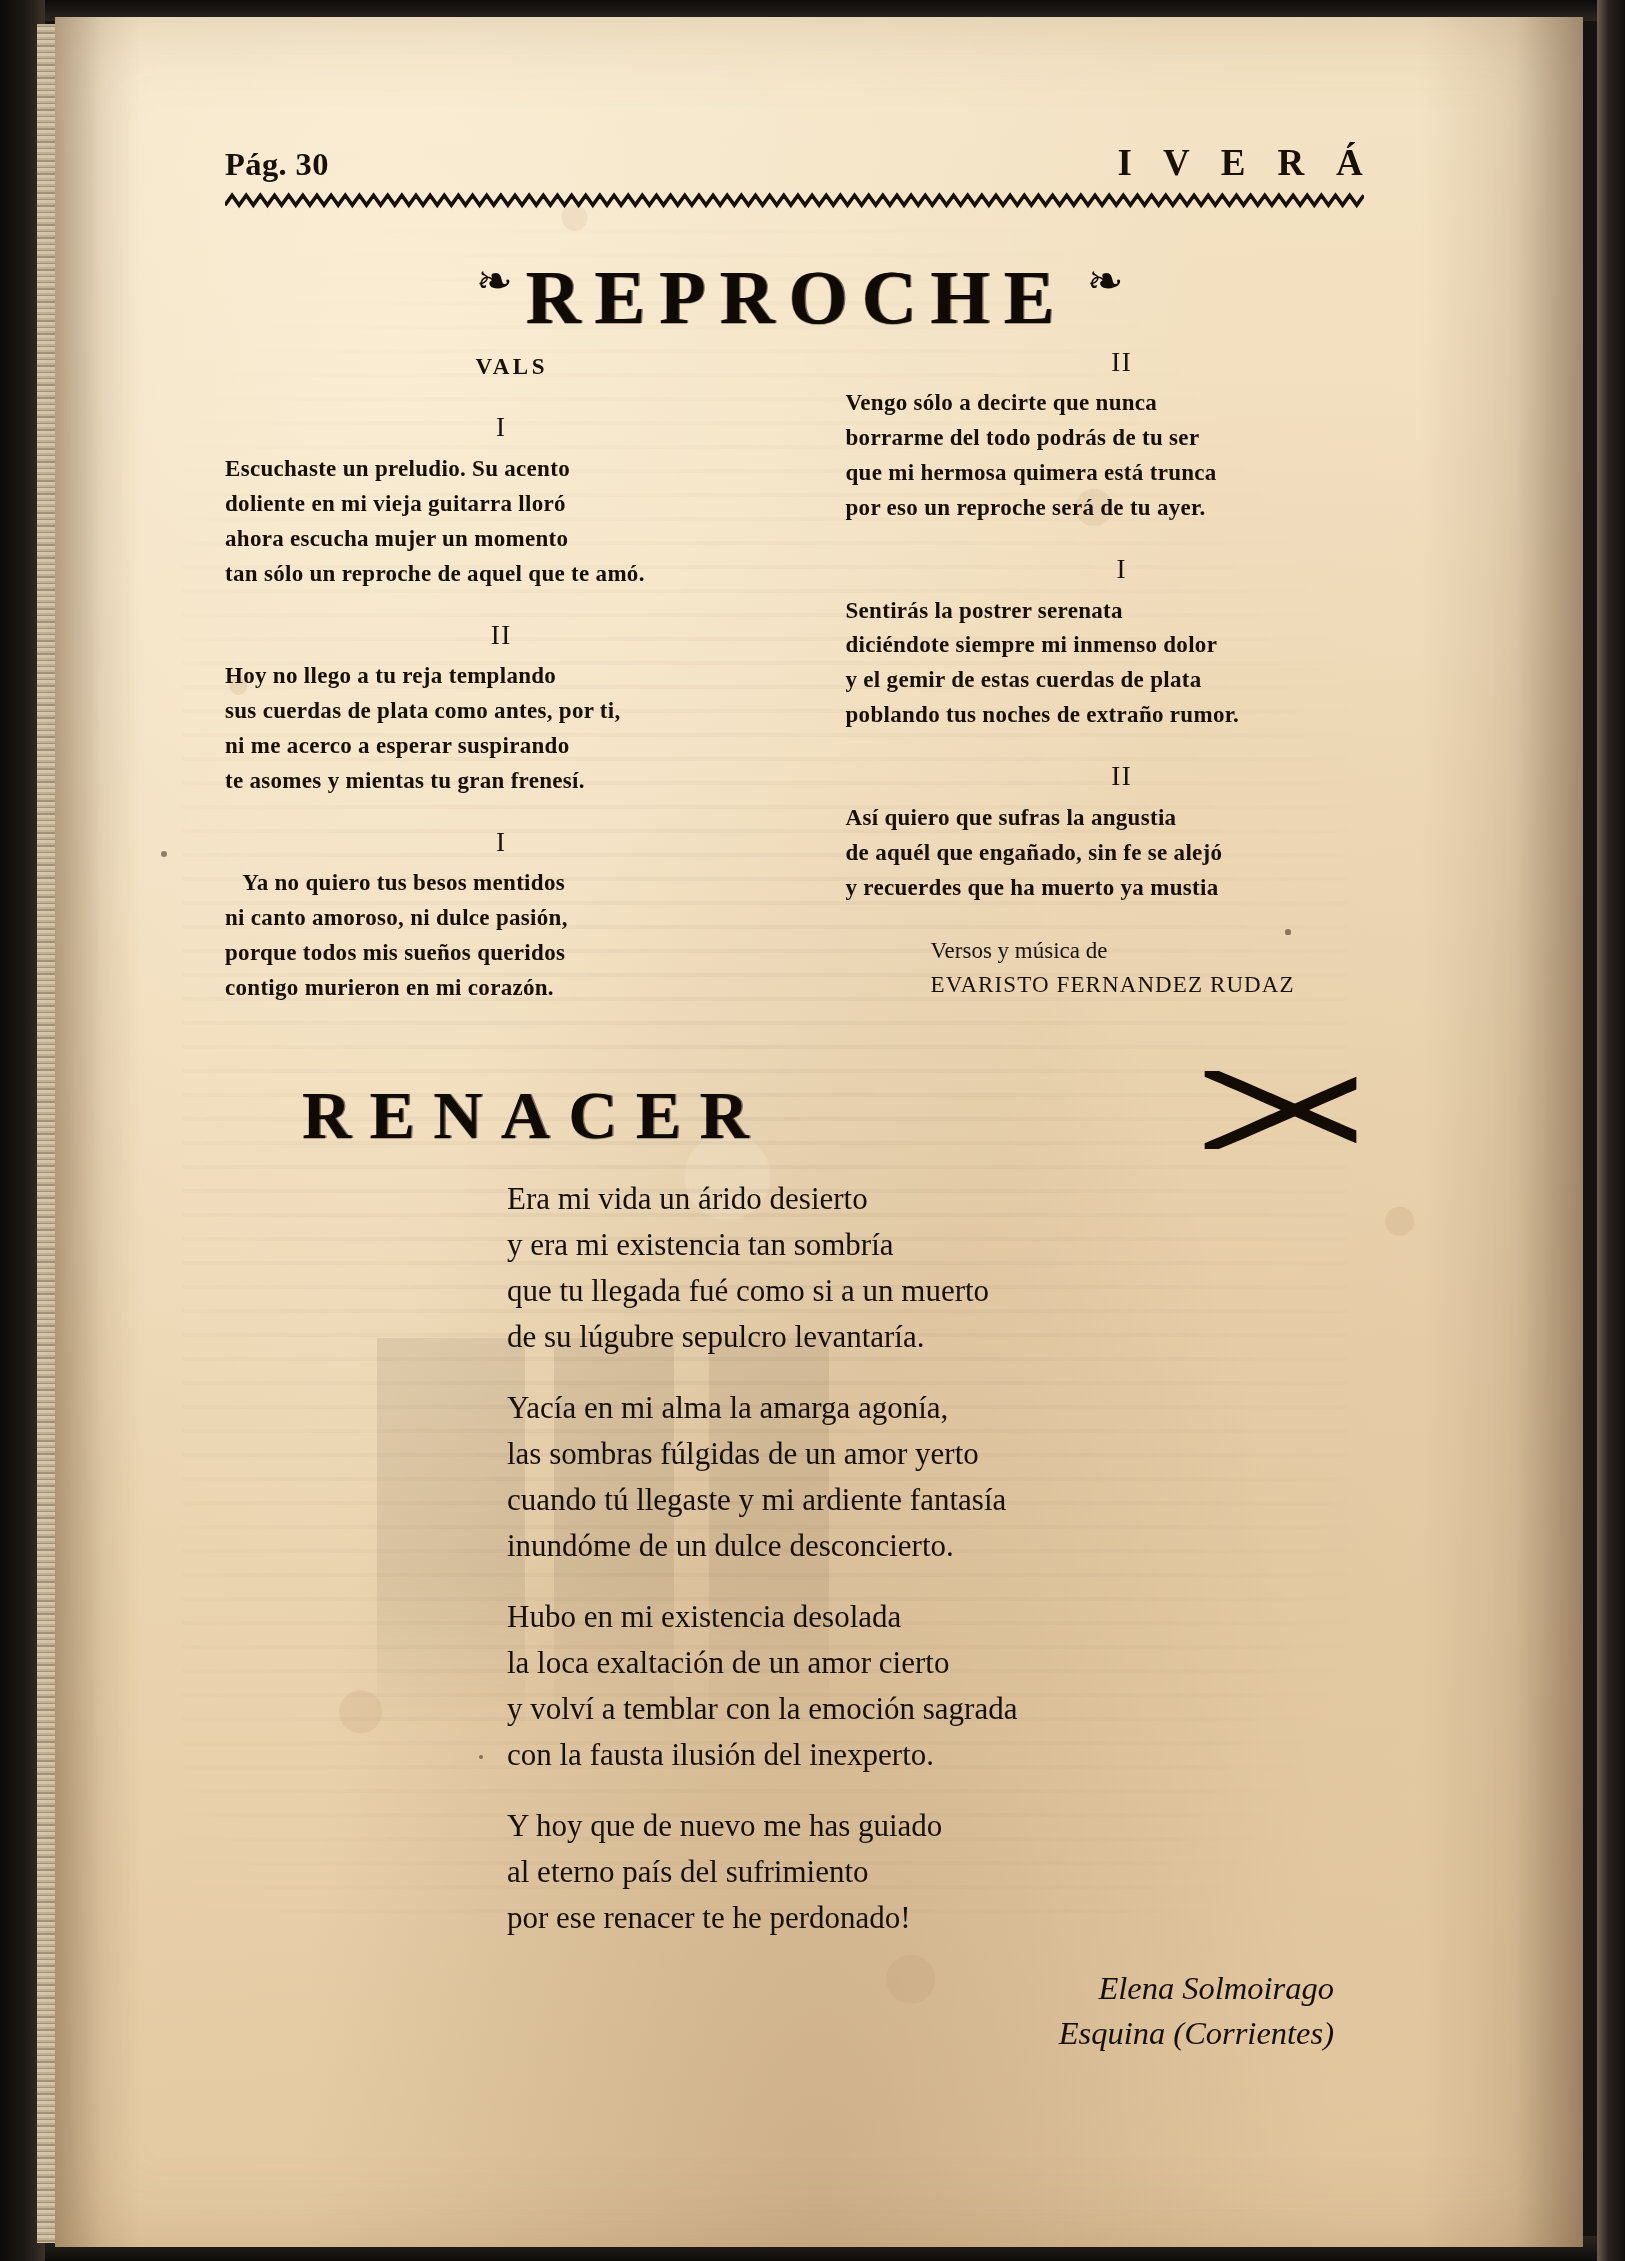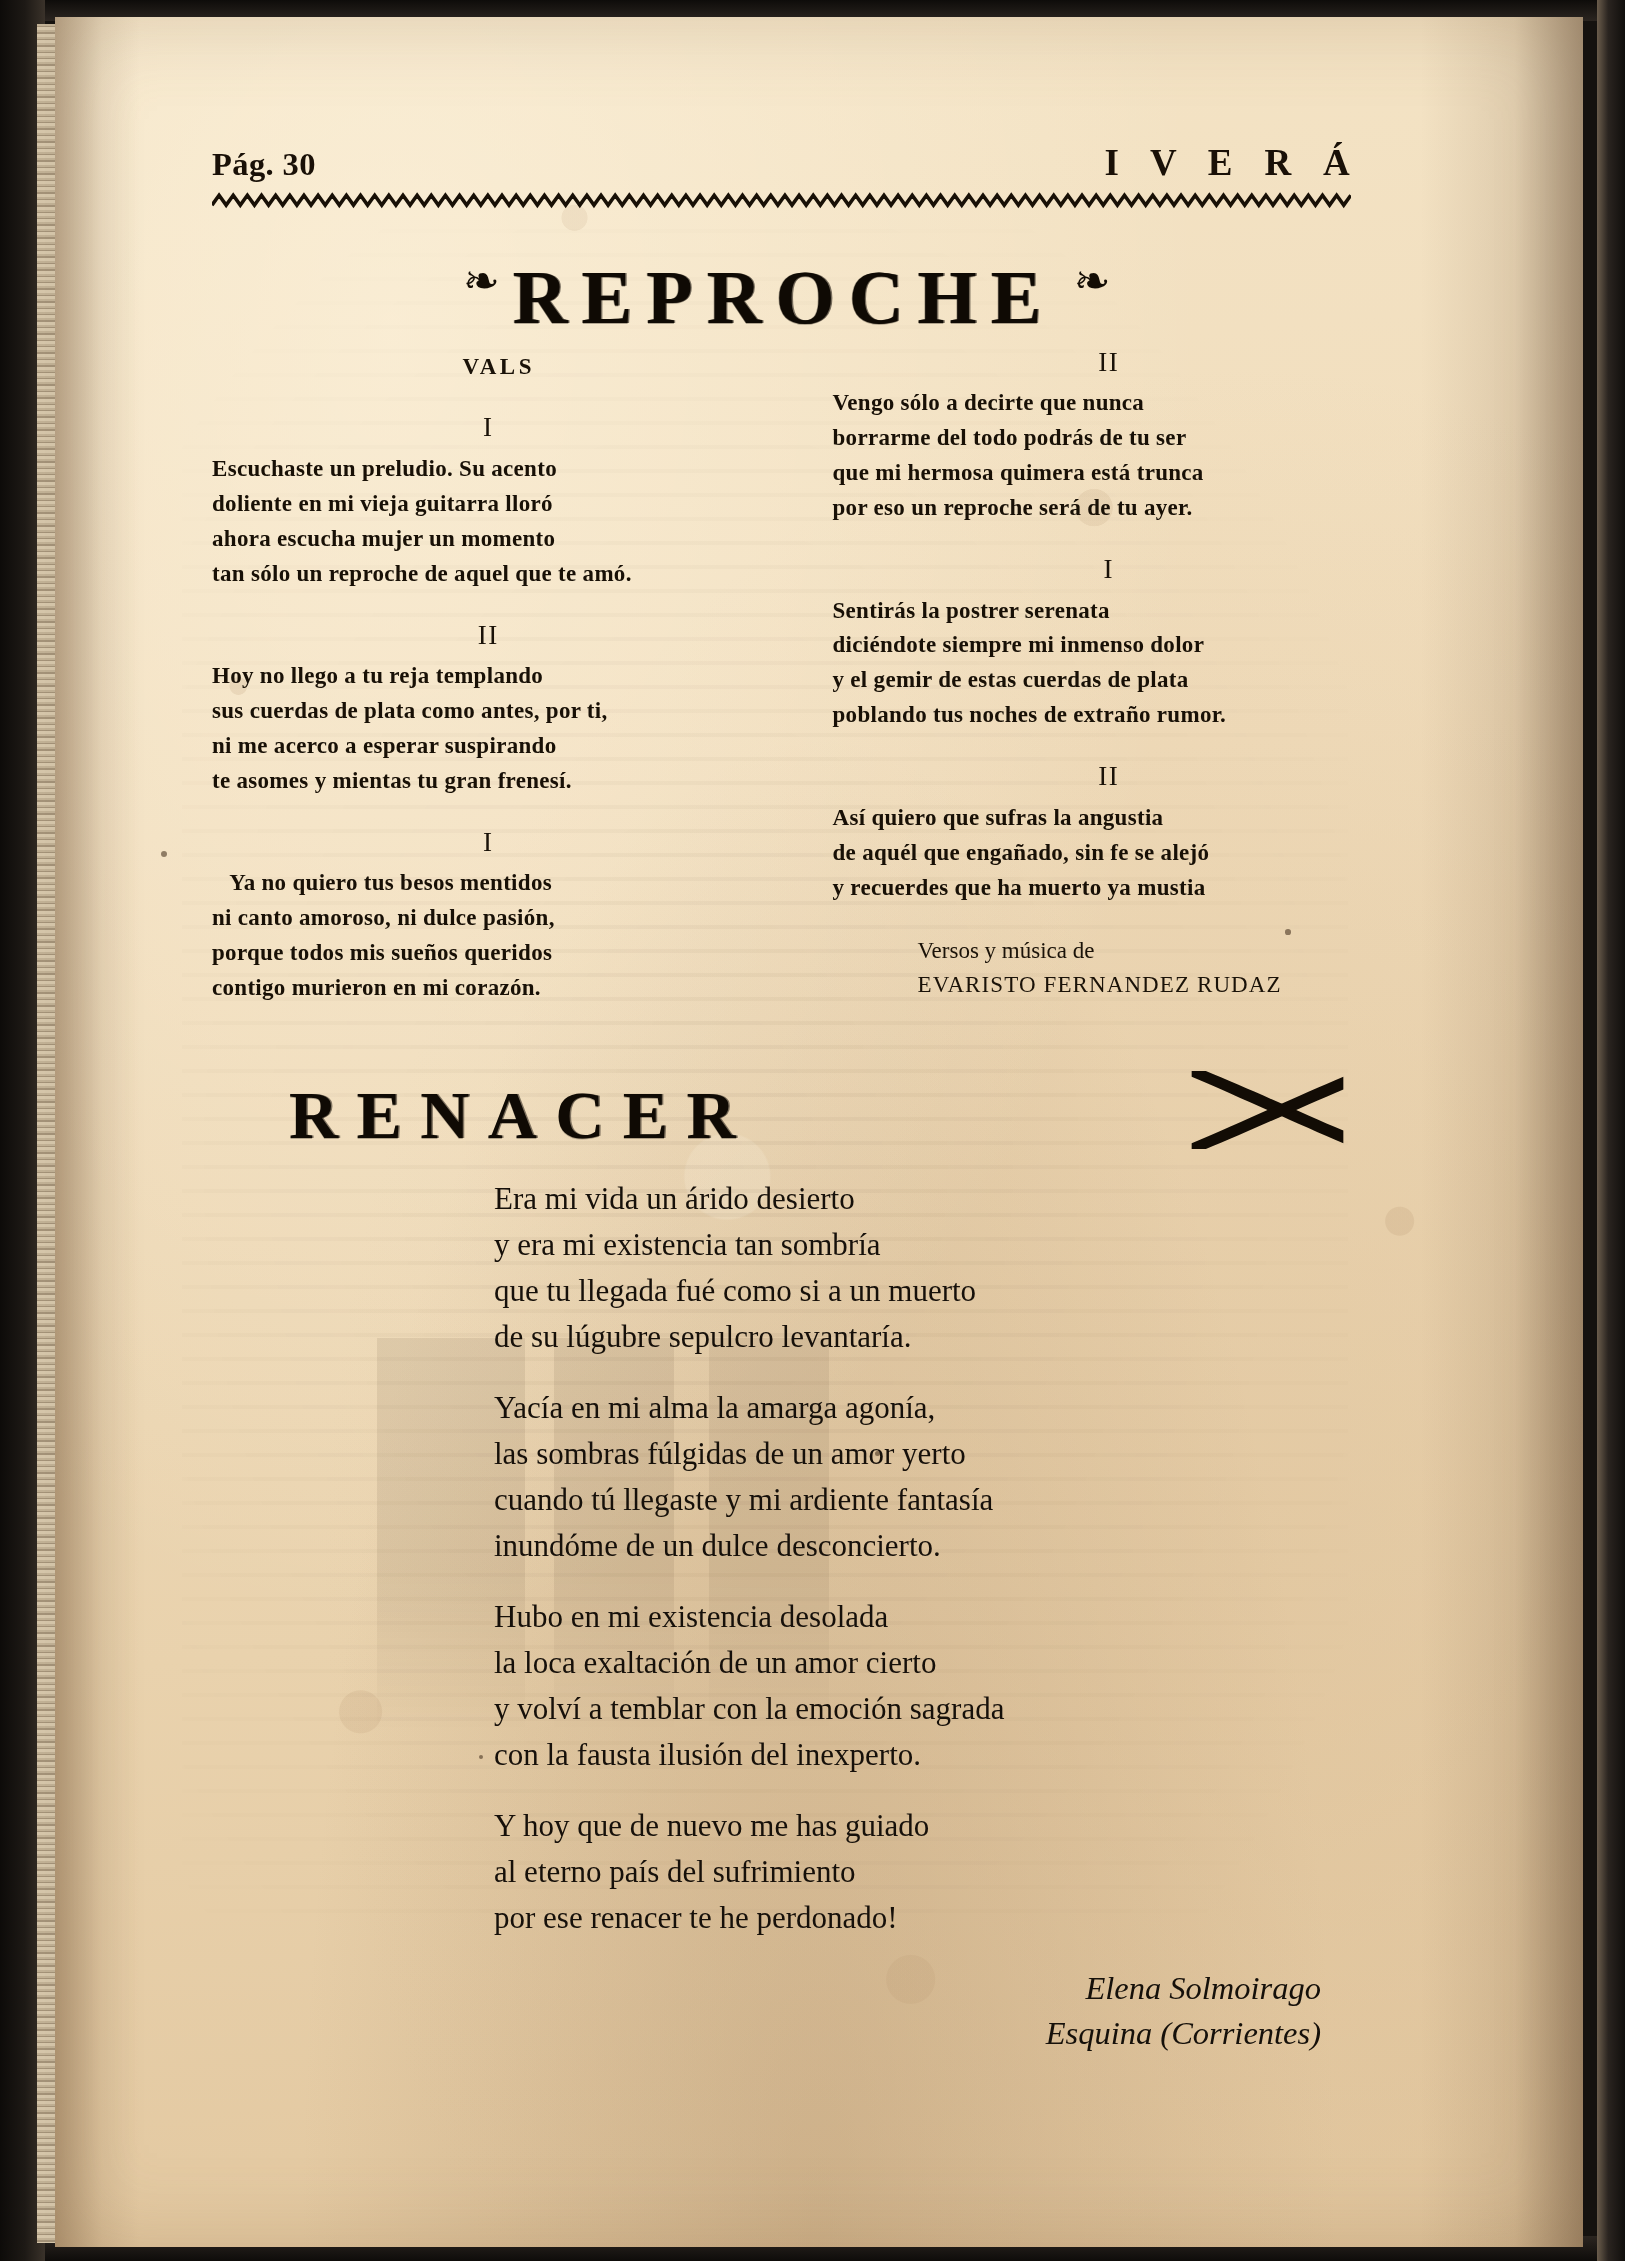--- a/index.html
+++ b/index.html
@@ -122,21 +122,21 @@
     pointer-events: none;
     background:
       linear-gradient(90deg, rgba(70,50,30,.9) 0 148px, transparent 148px 177px, rgba(70,50,30,.9) 177px 297px, transparent 297px 332px, rgba(70,50,30,.8) 332px 452px, transparent 452px);
     -webkit-mask-image: linear-gradient(180deg, #000 0 58%, transparent 100%);
             mask-image: linear-gradient(180deg, #000 0 58%, transparent 100%);
   }
 
   
   .content {
     position: absolute;
-    left: 141px; top: 141px;
+    left: 154px; top: 141px;
     width: 1272px;
     color: #1a1208;
   }
 
   
   .running-head {
     display: flex;
     align-items: baseline;
     justify-content: space-between;
     padding: 0 10px 0 71px;

